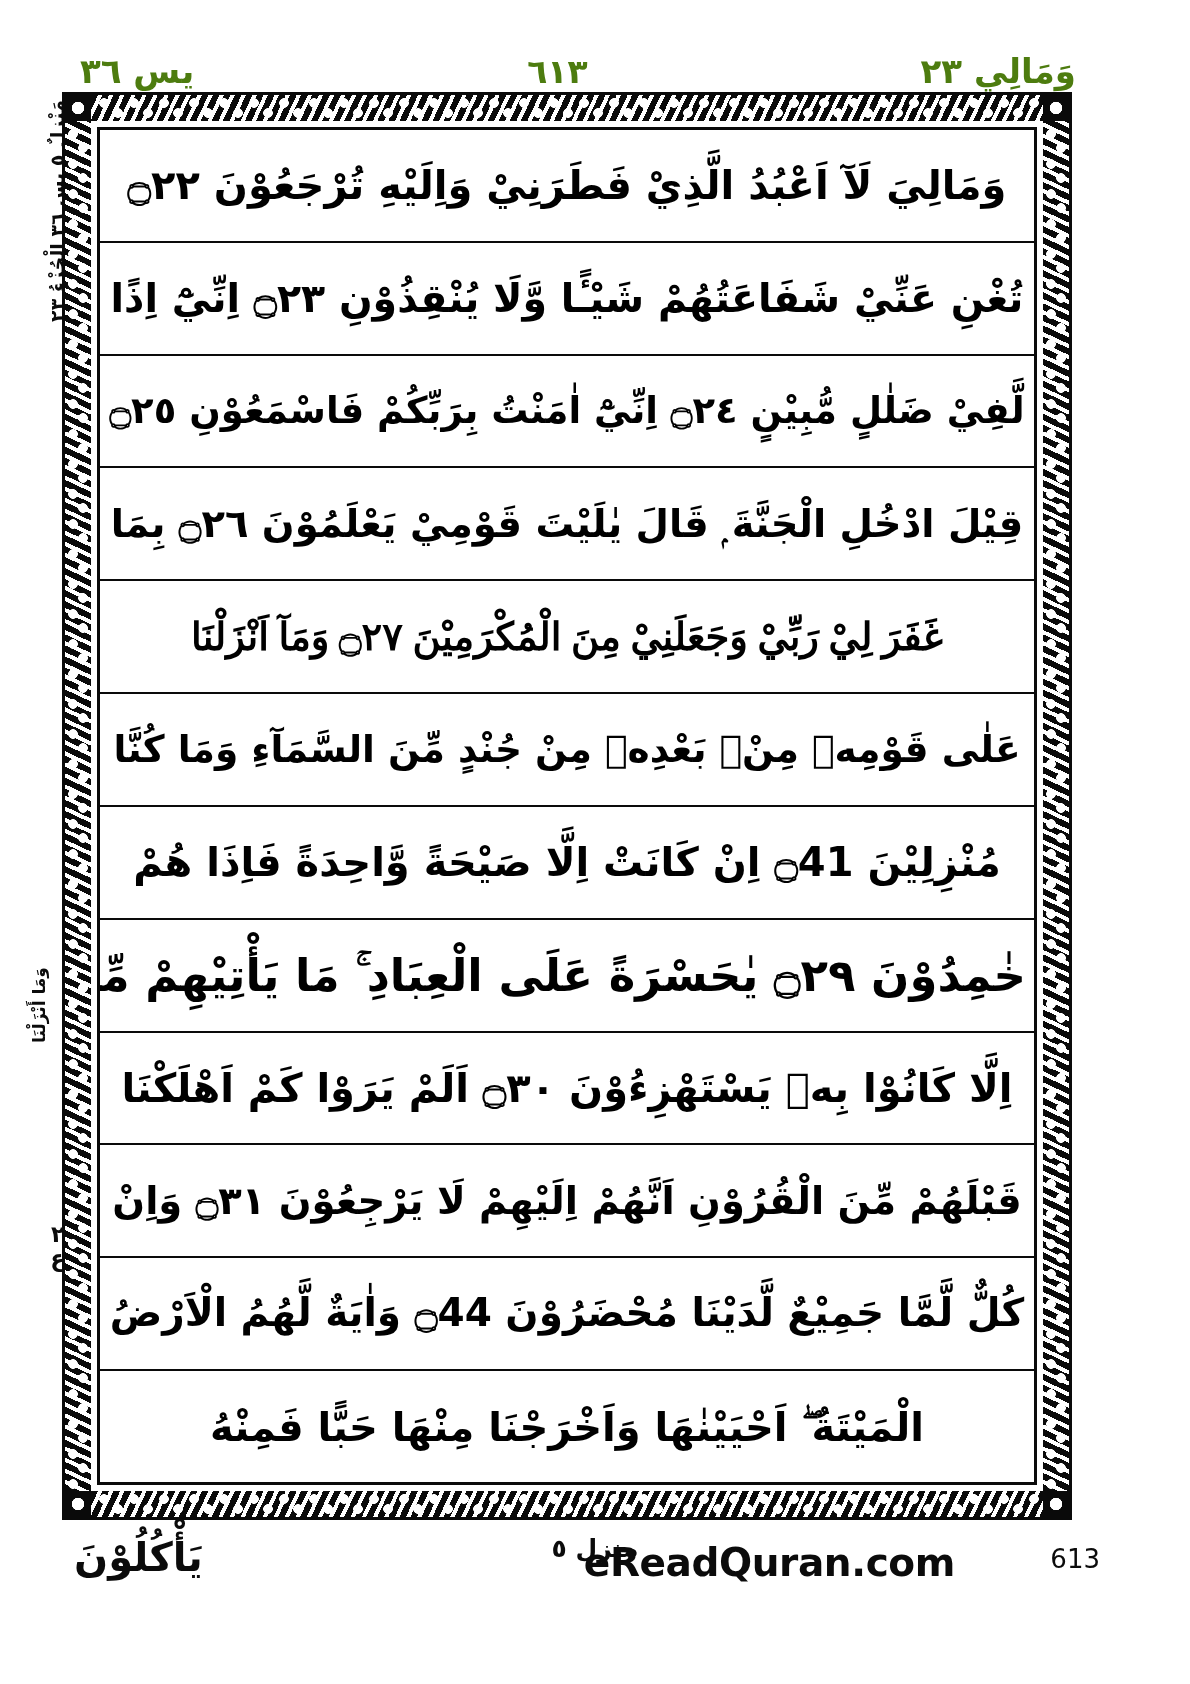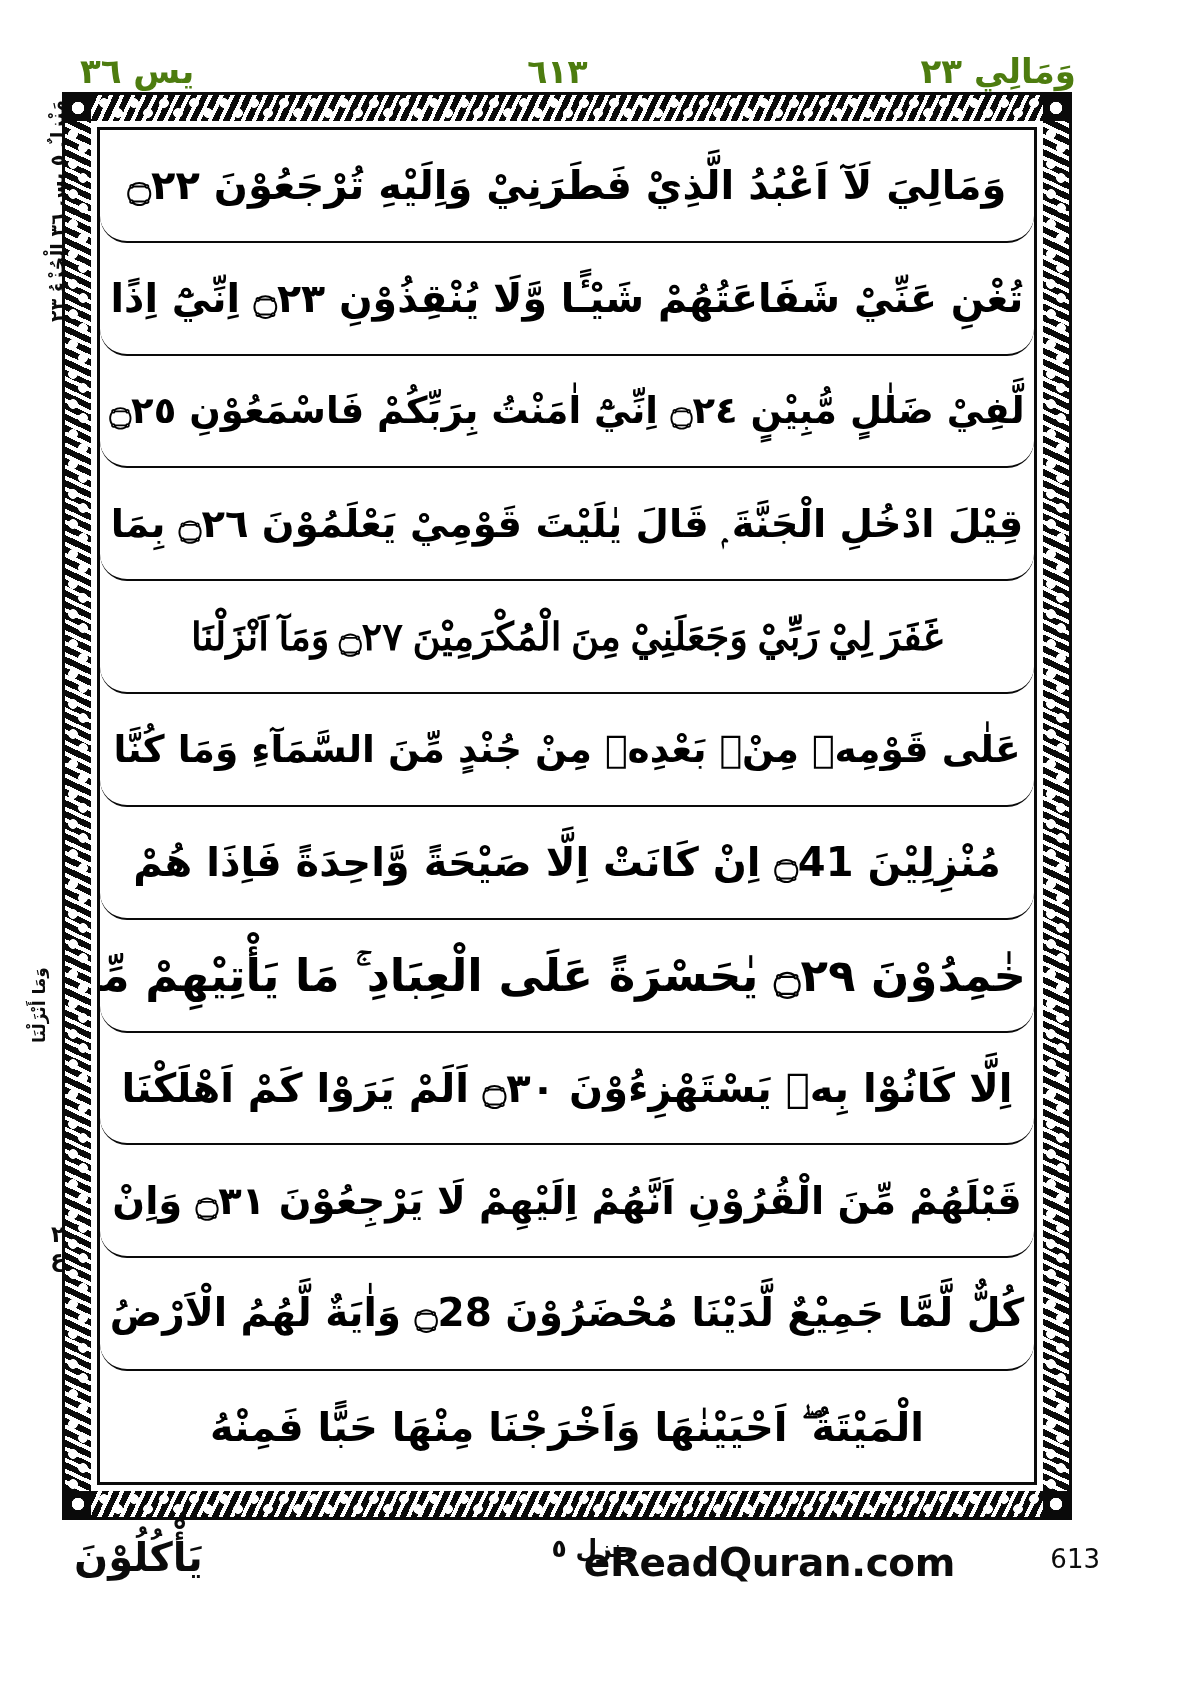--- a/index.html
+++ b/index.html
@@ -187,21 +187,20 @@
   .aya-line {
     flex: 1 1 0;
     box-sizing: border-box;
     border-bottom: 2.5px solid #0a0a0a;
     display: flex;
     align-items: center;
     justify-content: center;
     padding: 4px 8px;
     overflow: hidden;
     direction: rtl;
-    border-radius: 27px;
   }
   .aya-line:last-child { border-bottom: none; }
   .aya-text {
     font-family: "DejaVu Sans", sans-serif;
     font-weight: 700;
     font-size: 40px;
     line-height: 1.05;
     color: #000000;
     white-space: nowrap;
     direction: rtl;
@@ -318,21 +317,21 @@
     <div class="aya-line">
       <div class="aya-text" style="font-size: 45px;">خٰمِدُوْنَ ۝٢٩ يٰحَسْرَةً عَلَى الْعِبَادِ ۚ مَا يَأْتِيْهِمْ مِّنْ رَّسُوْلٍ</div>
     </div>
     <div class="aya-line">
       <div class="aya-text" style="font-size: 40px;">اِلَّا كَانُوْا بِهٖ يَسْتَهْزِءُوْنَ ۝٣٠ اَلَمْ يَرَوْا كَمْ اَهْلَكْنَا</div>
     </div>
     <div class="aya-line">
       <div class="aya-text" style="font-size: 38.5px;">قَبْلَهُمْ مِّنَ الْقُرُوْنِ اَنَّهُمْ اِلَيْهِمْ لَا يَرْجِعُوْنَ ۝٣١ وَاِنْ</div>
     </div>
     <div class="aya-line">
-      <div class="aya-text" style="font-size: 39px;">كُلٌّ لَّمَّا جَمِيْعٌ لَّدَيْنَا مُحْضَرُوْنَ ۝28 وَاٰيَةٌ لَّهُمُ الْاَرْضُ</div>
+      <div class="aya-text" style="font-size: 39px;">كُلٌّ لَّمَّا جَمِيْعٌ لَّدَيْنَا مُحْضَرُوْنَ ۝44 وَاٰيَةٌ لَّهُمُ الْاَرْضُ</div>
     </div>
     <div class="aya-line">
       <div class="aya-text" style="font-size: 40px;">الْمَيْتَةُ ۖ اَحْيَيْنٰهَا وَاَخْرَجْنَا مِنْهَا حَبًّا فَمِنْهُ</div>
     </div>
   </div>
 </div>
 
 <div class="footer">
   <div class="ftr-item ftr-left">يَأْكُلُوْنَ</div>
   <div class="ftr-item ftr-manzil">منزل ٥</div>

